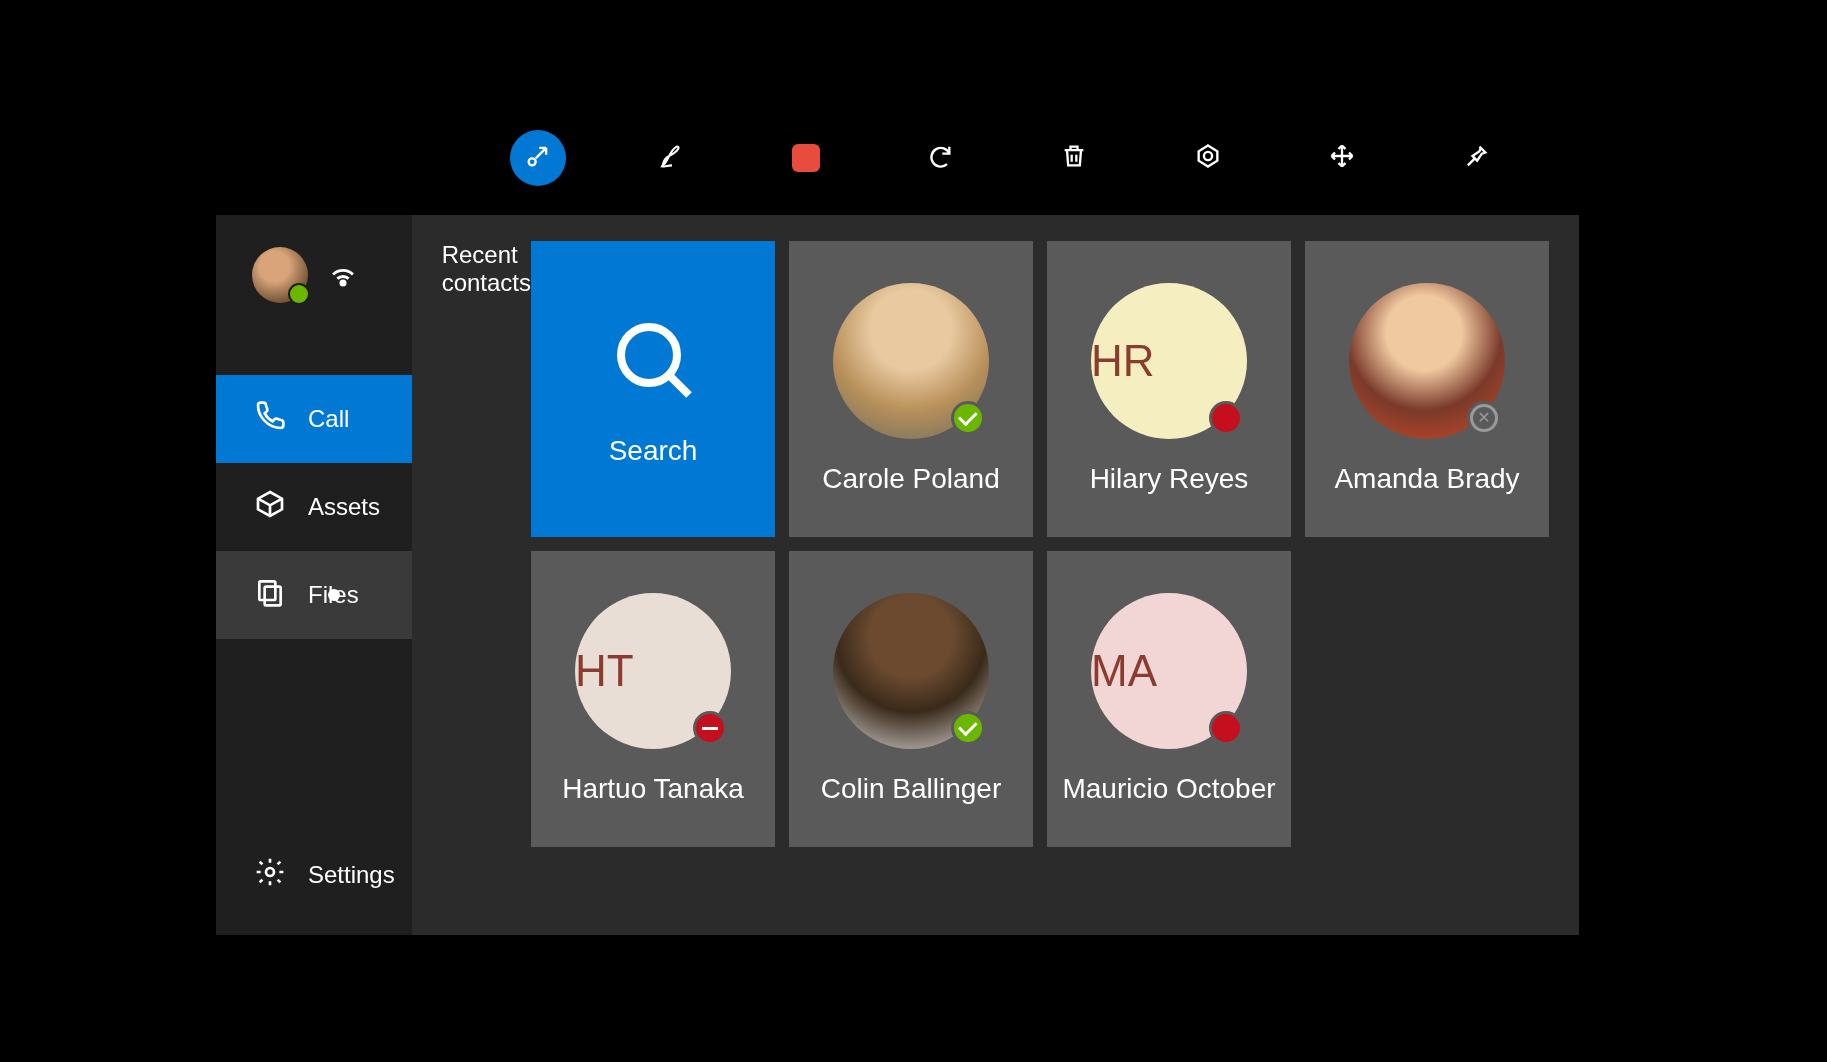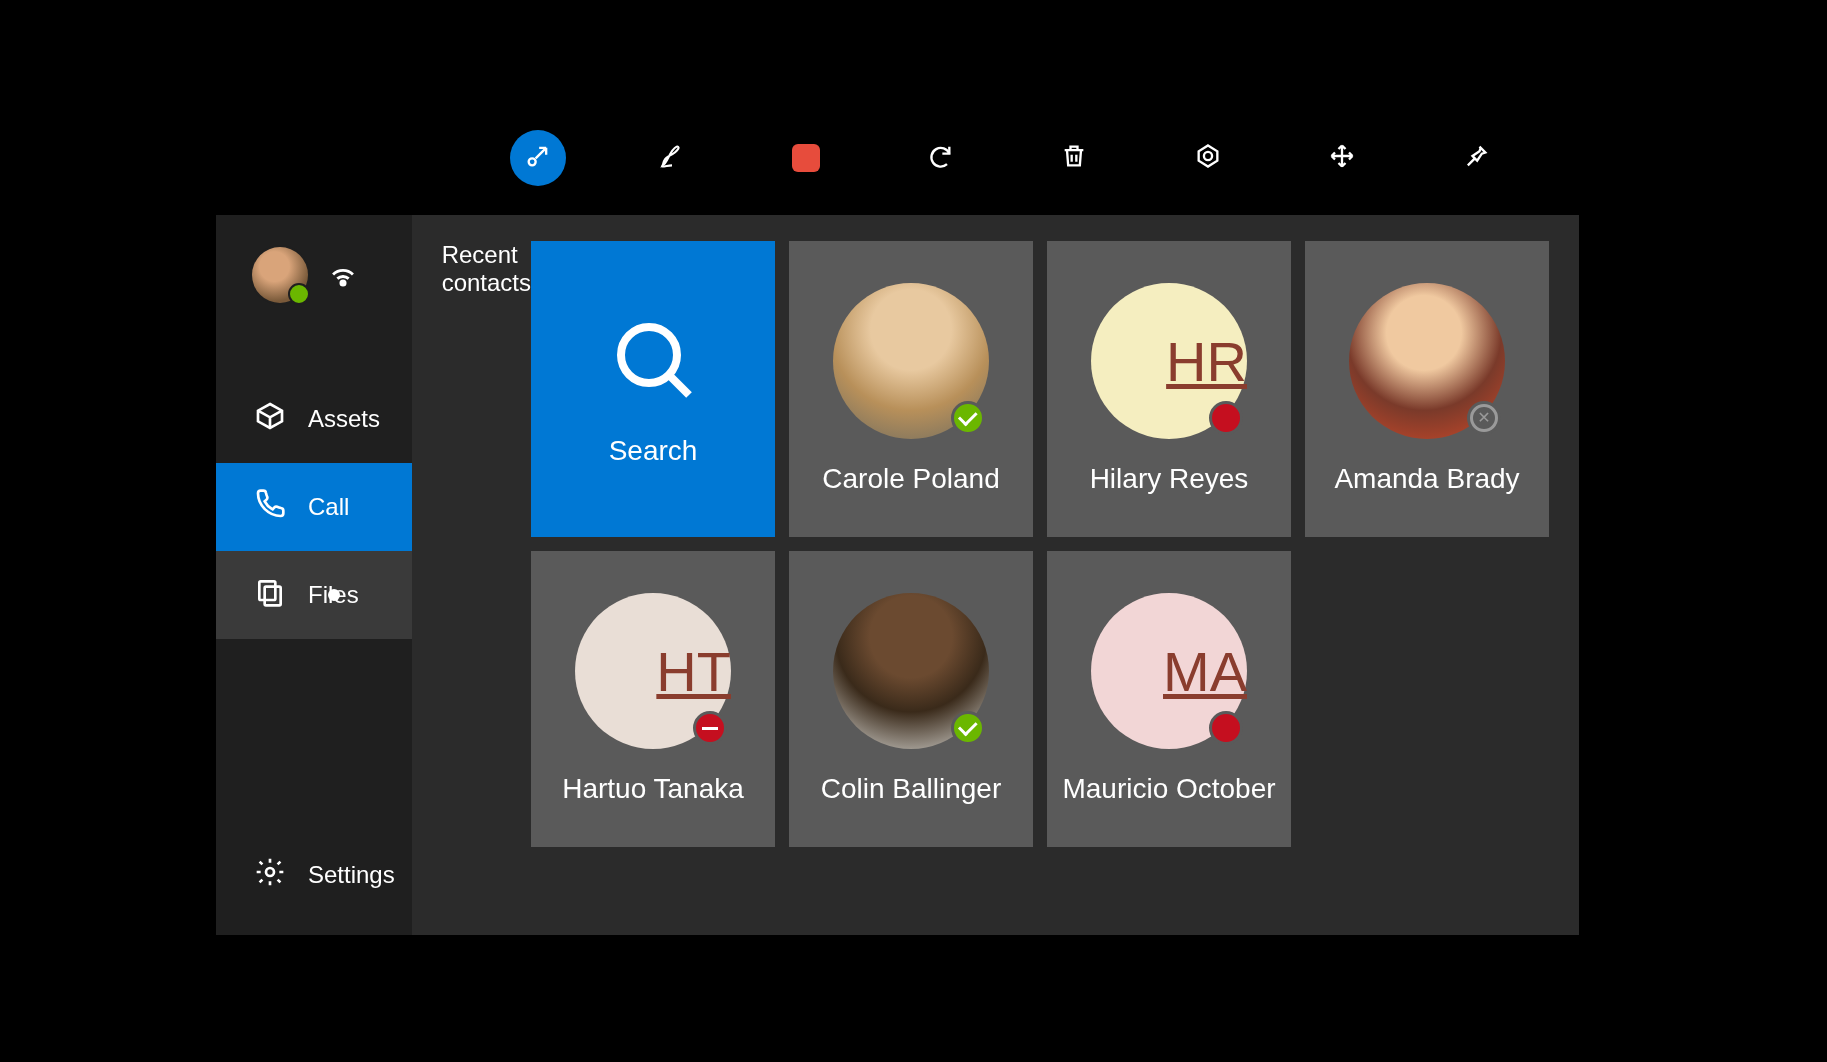--- a/index.html
+++ b/index.html
@@ -111,26 +111,25 @@
     gap: 24px;
     cursor:pointer;
   }
   .tile.search { background:#0078d4; }
   .tile-label { font-size:28px; color:#fff; text-align:left; }
   .search-icon-lg svg { width:96px; height:96px; color:#fff; }
 
   .avatar-lg {
     width: 156px; height:156px; border-radius:50%;
     position:relative;
-    display:flex; align-items:center; justify-content:flex-end;
-    font-size:56px; font-weight:400;
+    display:flex; align-items:center; justify-content:flex-start;
+    font-size:44px; font-weight:400;
     color:#8a3d2e;
     background:#ccc;
     overflow:visible;
-    text-decoration:underline;
   }
   .avatar-lg.photo1 { background: radial-gradient(circle at 45% 30%, #f2c59a 0 28%, #c77b3a 55%, #2d3a5a 100%); }
   .avatar-lg.photo2 { background: radial-gradient(circle at 50% 30%, #e8c9a0 0 30%, #b8905a 60%, #6b6a60 100%); }
   .avatar-lg.photo3 { background: radial-gradient(circle at 48% 32%, #f0c9a0 0 28%, #7a3a2a 58%, #d14a2a 100%); }
   .avatar-lg.photo4 { background: radial-gradient(circle at 50% 28%, #6b4a30 0 30%, #3a2a1a 55%, #e0e0dc 100%); }
   .avatar-lg.init-hr { background:#f5eec0; }
   .avatar-lg.init-ht { background:#e9ded6; }
   .avatar-lg.init-ma { background:#f2d6d6; }
 
   .presence {
@@ -230,36 +229,36 @@
       <span class="wifi-icon">
         <svg viewBox="0 0 24 24" fill="none" stroke="currentColor" stroke-width="2">
           <path d="M5 13a10 10 0 0 1 14 0"></path>
             <path d="M8 16a6 6 0 0 1 8 0"></path>
             <circle cx="12" cy="19" r="1.5" fill="currentColor"></circle>
         </svg>
       </span>
     </div>
 
     <div class="nav">
+      <div class="nav-item active">
+        <span>
+          <svg viewBox="0 0 24 24" fill="none" stroke="currentColor" stroke-width="2">
+            <path d="M22 17v2a2 2 0 0 1-2 2c-9 0-17-8-17-17a2 2 0 0 1 2-2h2a2 2 0 0 1 2 1.7c.2 1 .5 2 .9 2.9a2 2 0 0 1-.5 2.1L8 10a14 14 0 0 0 6 6l1.3-1.4a2 2 0 0 1 2.1-.5c.9.4 1.9.7 2.9.9A2 2 0 0 1 22 17z"></path>
+          </svg>
+        </span>
+        <span>Call</span>
+      </div>
       <div class="nav-item">
         <span>
           <svg viewBox="0 0 24 24" fill="none" stroke="currentColor" stroke-width="2">
             <path d="M12 3l9 5v8l-9 5-9-5V8l9-5z"></path>
               <path d="M3 8l9 5 9-5M12 13v8"></path>
           </svg>
         </span>
         <span>Assets</span>
-      </div>
-      <div class="nav-item active">
-        <span>
-          <svg viewBox="0 0 24 24" fill="none" stroke="currentColor" stroke-width="2">
-            <path d="M22 17v2a2 2 0 0 1-2 2c-9 0-17-8-17-17a2 2 0 0 1 2-2h2a2 2 0 0 1 2 1.7c.2 1 .5 2 .9 2.9a2 2 0 0 1-.5 2.1L8 10a14 14 0 0 0 6 6l1.3-1.4a2 2 0 0 1 2.1-.5c.9.4 1.9.7 2.9.9A2 2 0 0 1 22 17z"></path>
-          </svg>
-        </span>
-        <span>Call</span>
       </div>
       <div class="nav-item muted">
         <span>
           <svg viewBox="0 0 24 24" fill="none" stroke="currentColor" stroke-width="2">
             <rect x="4" y="4" width="12" height="14" rx="1"></rect>
               <rect x="8" y="8" width="12" height="14" rx="1"></rect>
           </svg>
         </span>
         <span>Files</span>
         <span class="nav-dot"></span>

